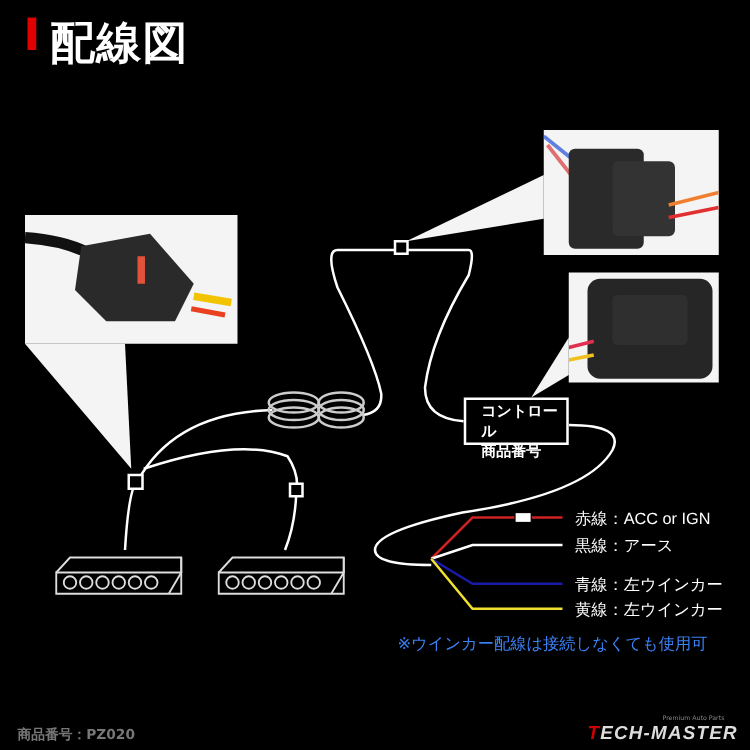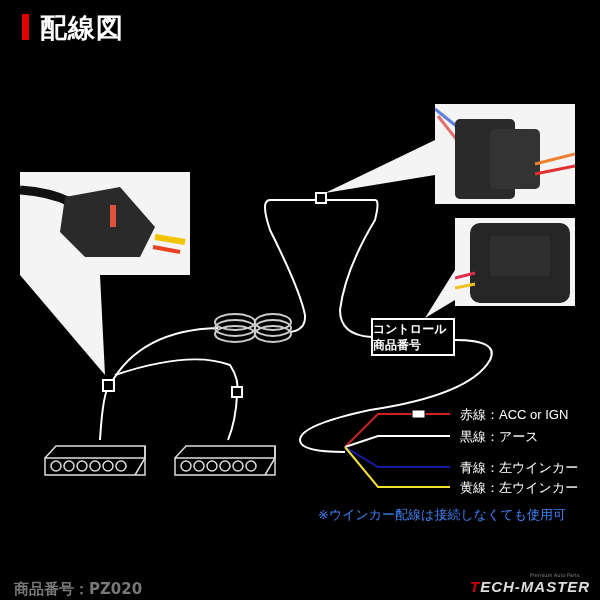--- a/index.html
+++ b/index.html
@@ -1,24 +1,24 @@
 <!DOCTYPE html>
 <html><head>
 <meta charset="utf-8">
 <style>
   html,body{margin:0;padding:0;background:#000;}
   body{width:600px;height:600px;position:relative;overflow:hidden;font-family:"DejaVu Sans",sans-serif;color:#fff;}
   .title-bar{position:absolute;left:22px;top:14px;width:7px;height:26px;background:#e00000;}
-  .title{position:absolute;left:40px;top:10px;font-size:27px;font-weight:bold;letter-spacing:1px;color:#fff;}
+  .title{position:absolute;left:40px;top:10px;font-size:36px;font-weight:bold;letter-spacing:1px;color:#fff;}
   svg.diagram{position:absolute;left:0;top:0;}
   .photo{position:absolute;background:#f4f4f4;overflow:hidden;}
-  .ctrl-box{position:absolute;left:371px;top:318px;width:84px;height:38px;border:2px solid #fff;background:#000;font-size:12px;font-weight:bold;line-height:16px;padding:1px 0 0 0;box-sizing:border-box;}
+  .ctrl-box{position:absolute;left:371px;top:318px;width:84px;height:38px;border:2px solid #fff;background:#000;font-size:12px;font-weight:bold;line-height:16px;padding:1px 0 0 12px;box-sizing:border-box;}
   .legend-row{position:absolute;left:460px;font-size:13px;color:#fff;white-space:nowrap;font-family:Liberation Sans, sans-serif;}
   .note{position:absolute;left:318px;top:506px;font-size:13px;color:#3b82f6;white-space:nowrap;}
-  .footer-code{position:absolute;left:14px;top:580px;font-size:15px;color:#777;font-weight:bold;}
+  .footer-code{position:absolute;left:14px;top:580px;font-size:11px;color:#777;font-weight:bold;}
   .brand{position:absolute;left:470px;top:578px;font-size:15px;font-style:italic;font-weight:bold;color:#ddd;letter-spacing:1px;font-family:"Liberation Sans",sans-serif;}
   .brand .t{color:#c00;}
   .brand-sub{position:absolute;left:530px;top:572px;font-size:5px;color:#888;}
 </style>
 </head>
 <body>
 
 <div class="title-bar"></div>
 <div class="title">配線図</div>
 

